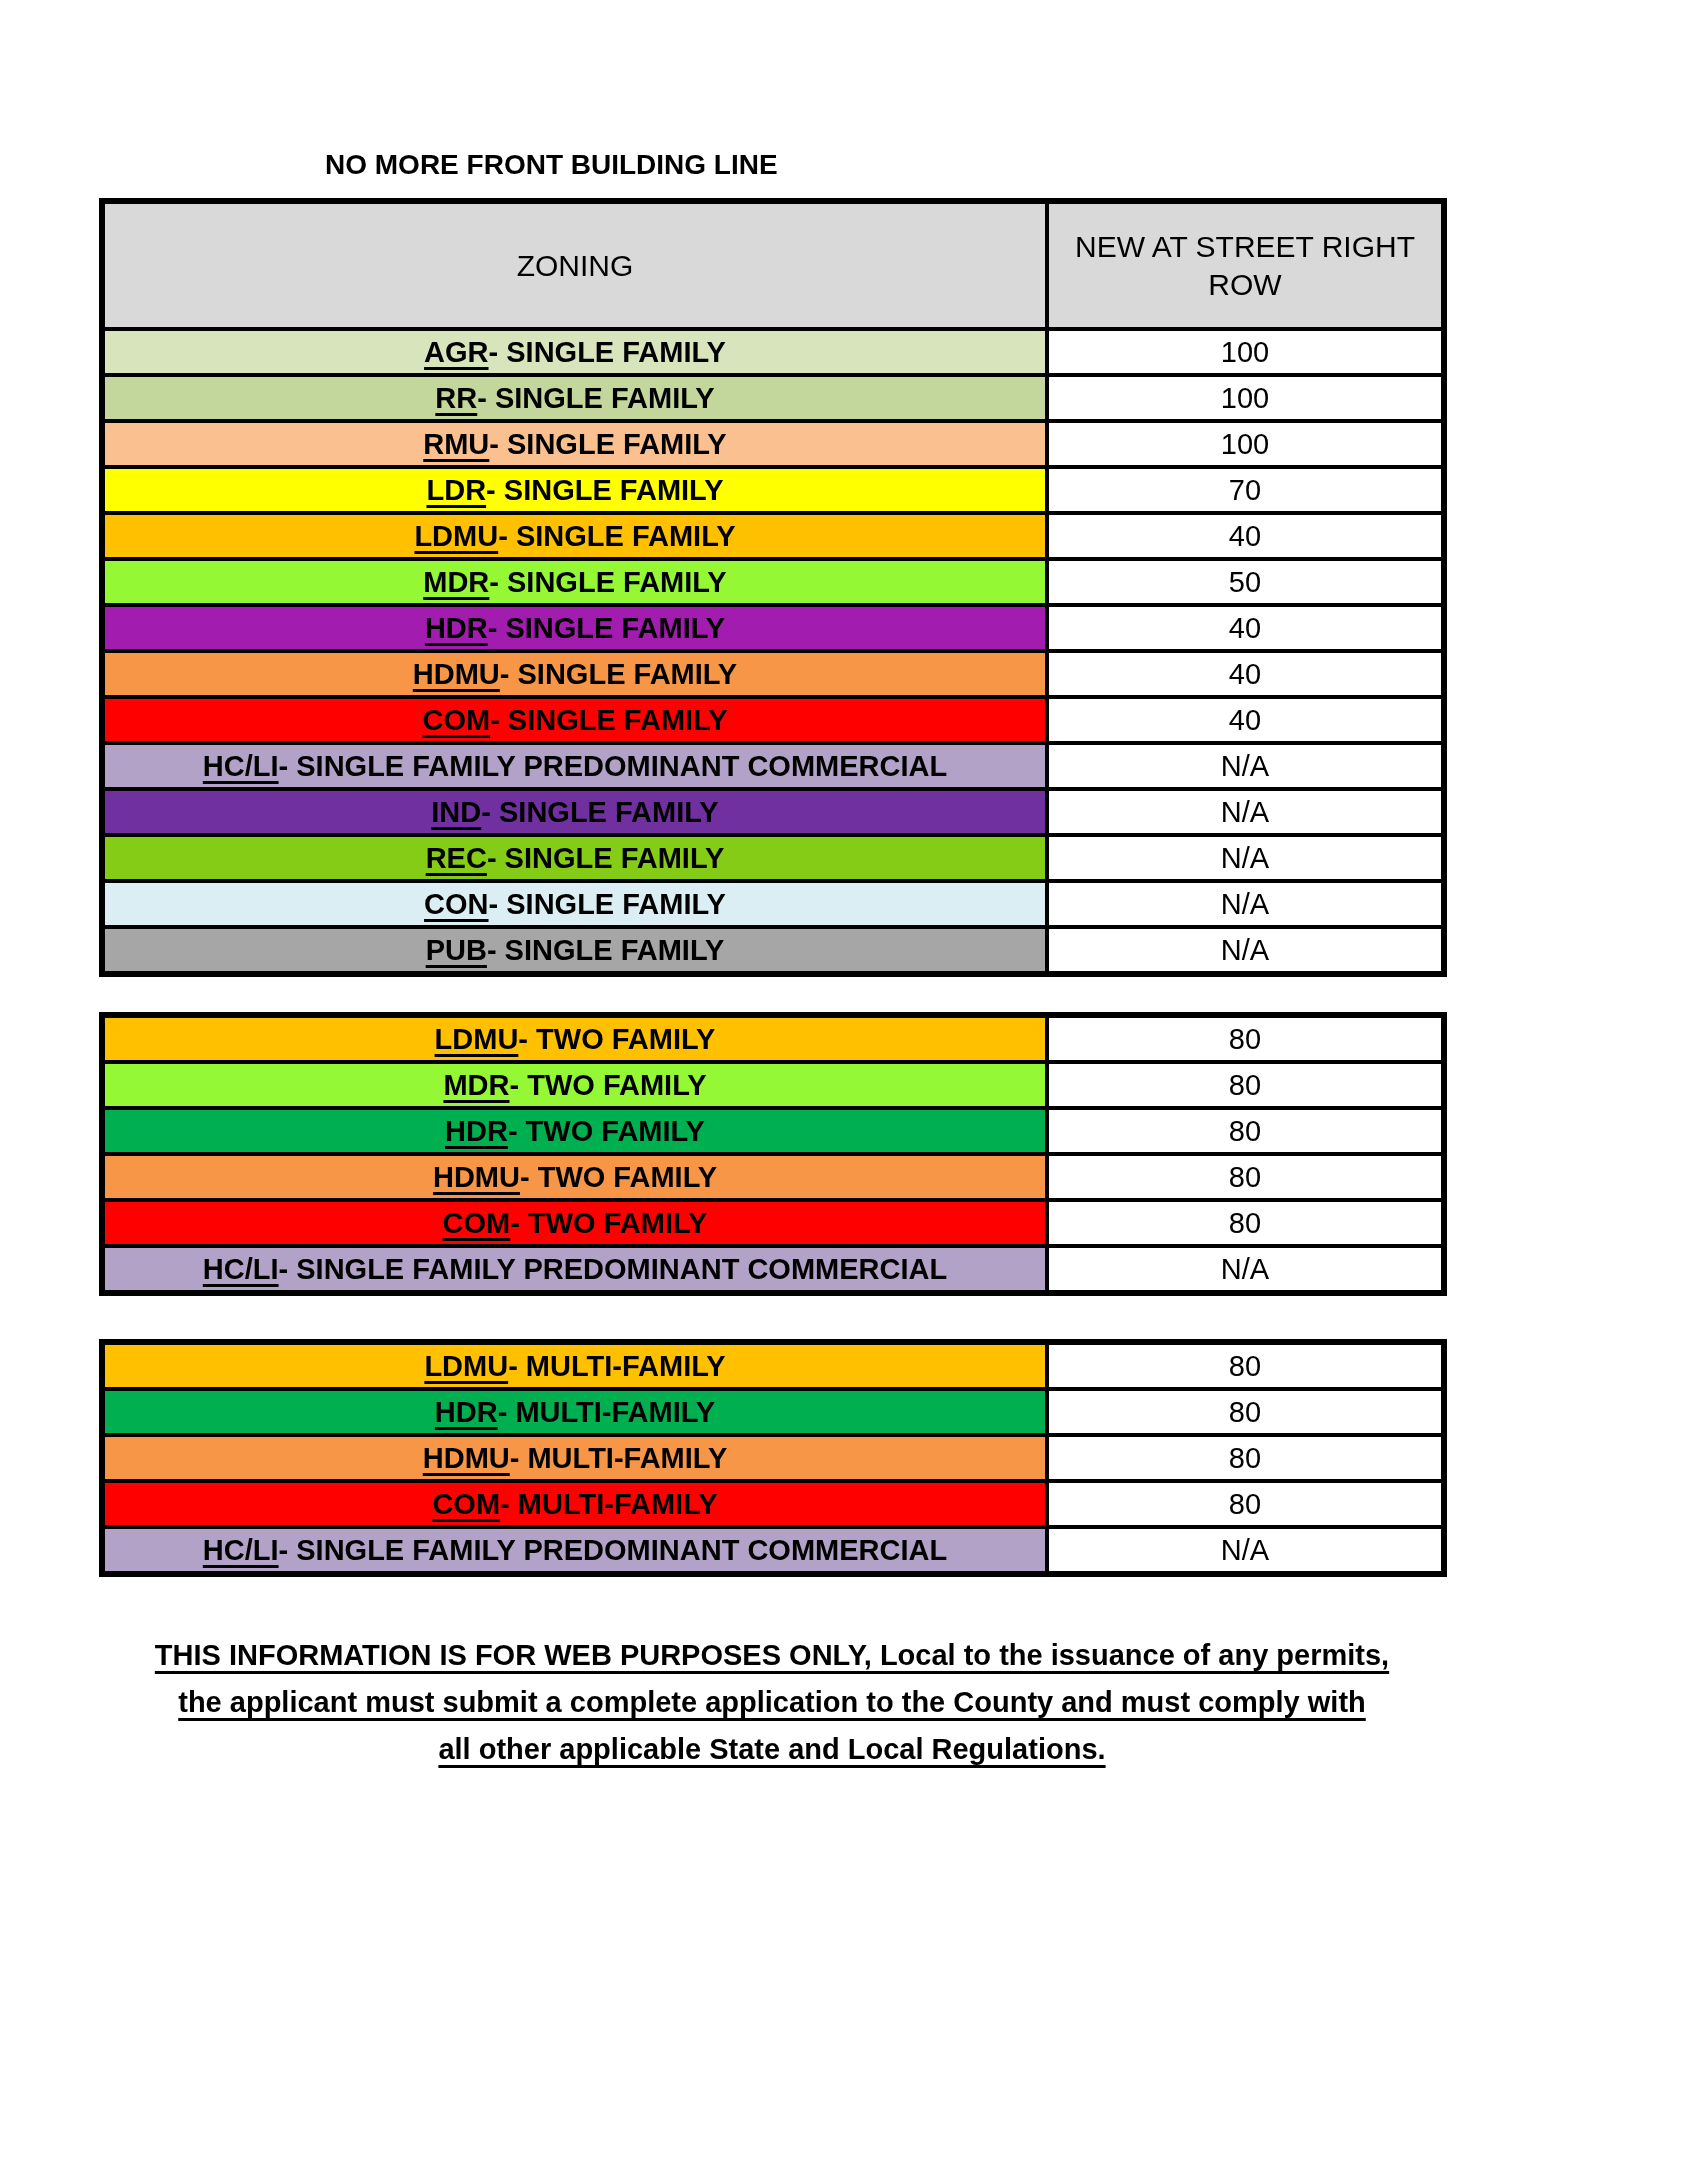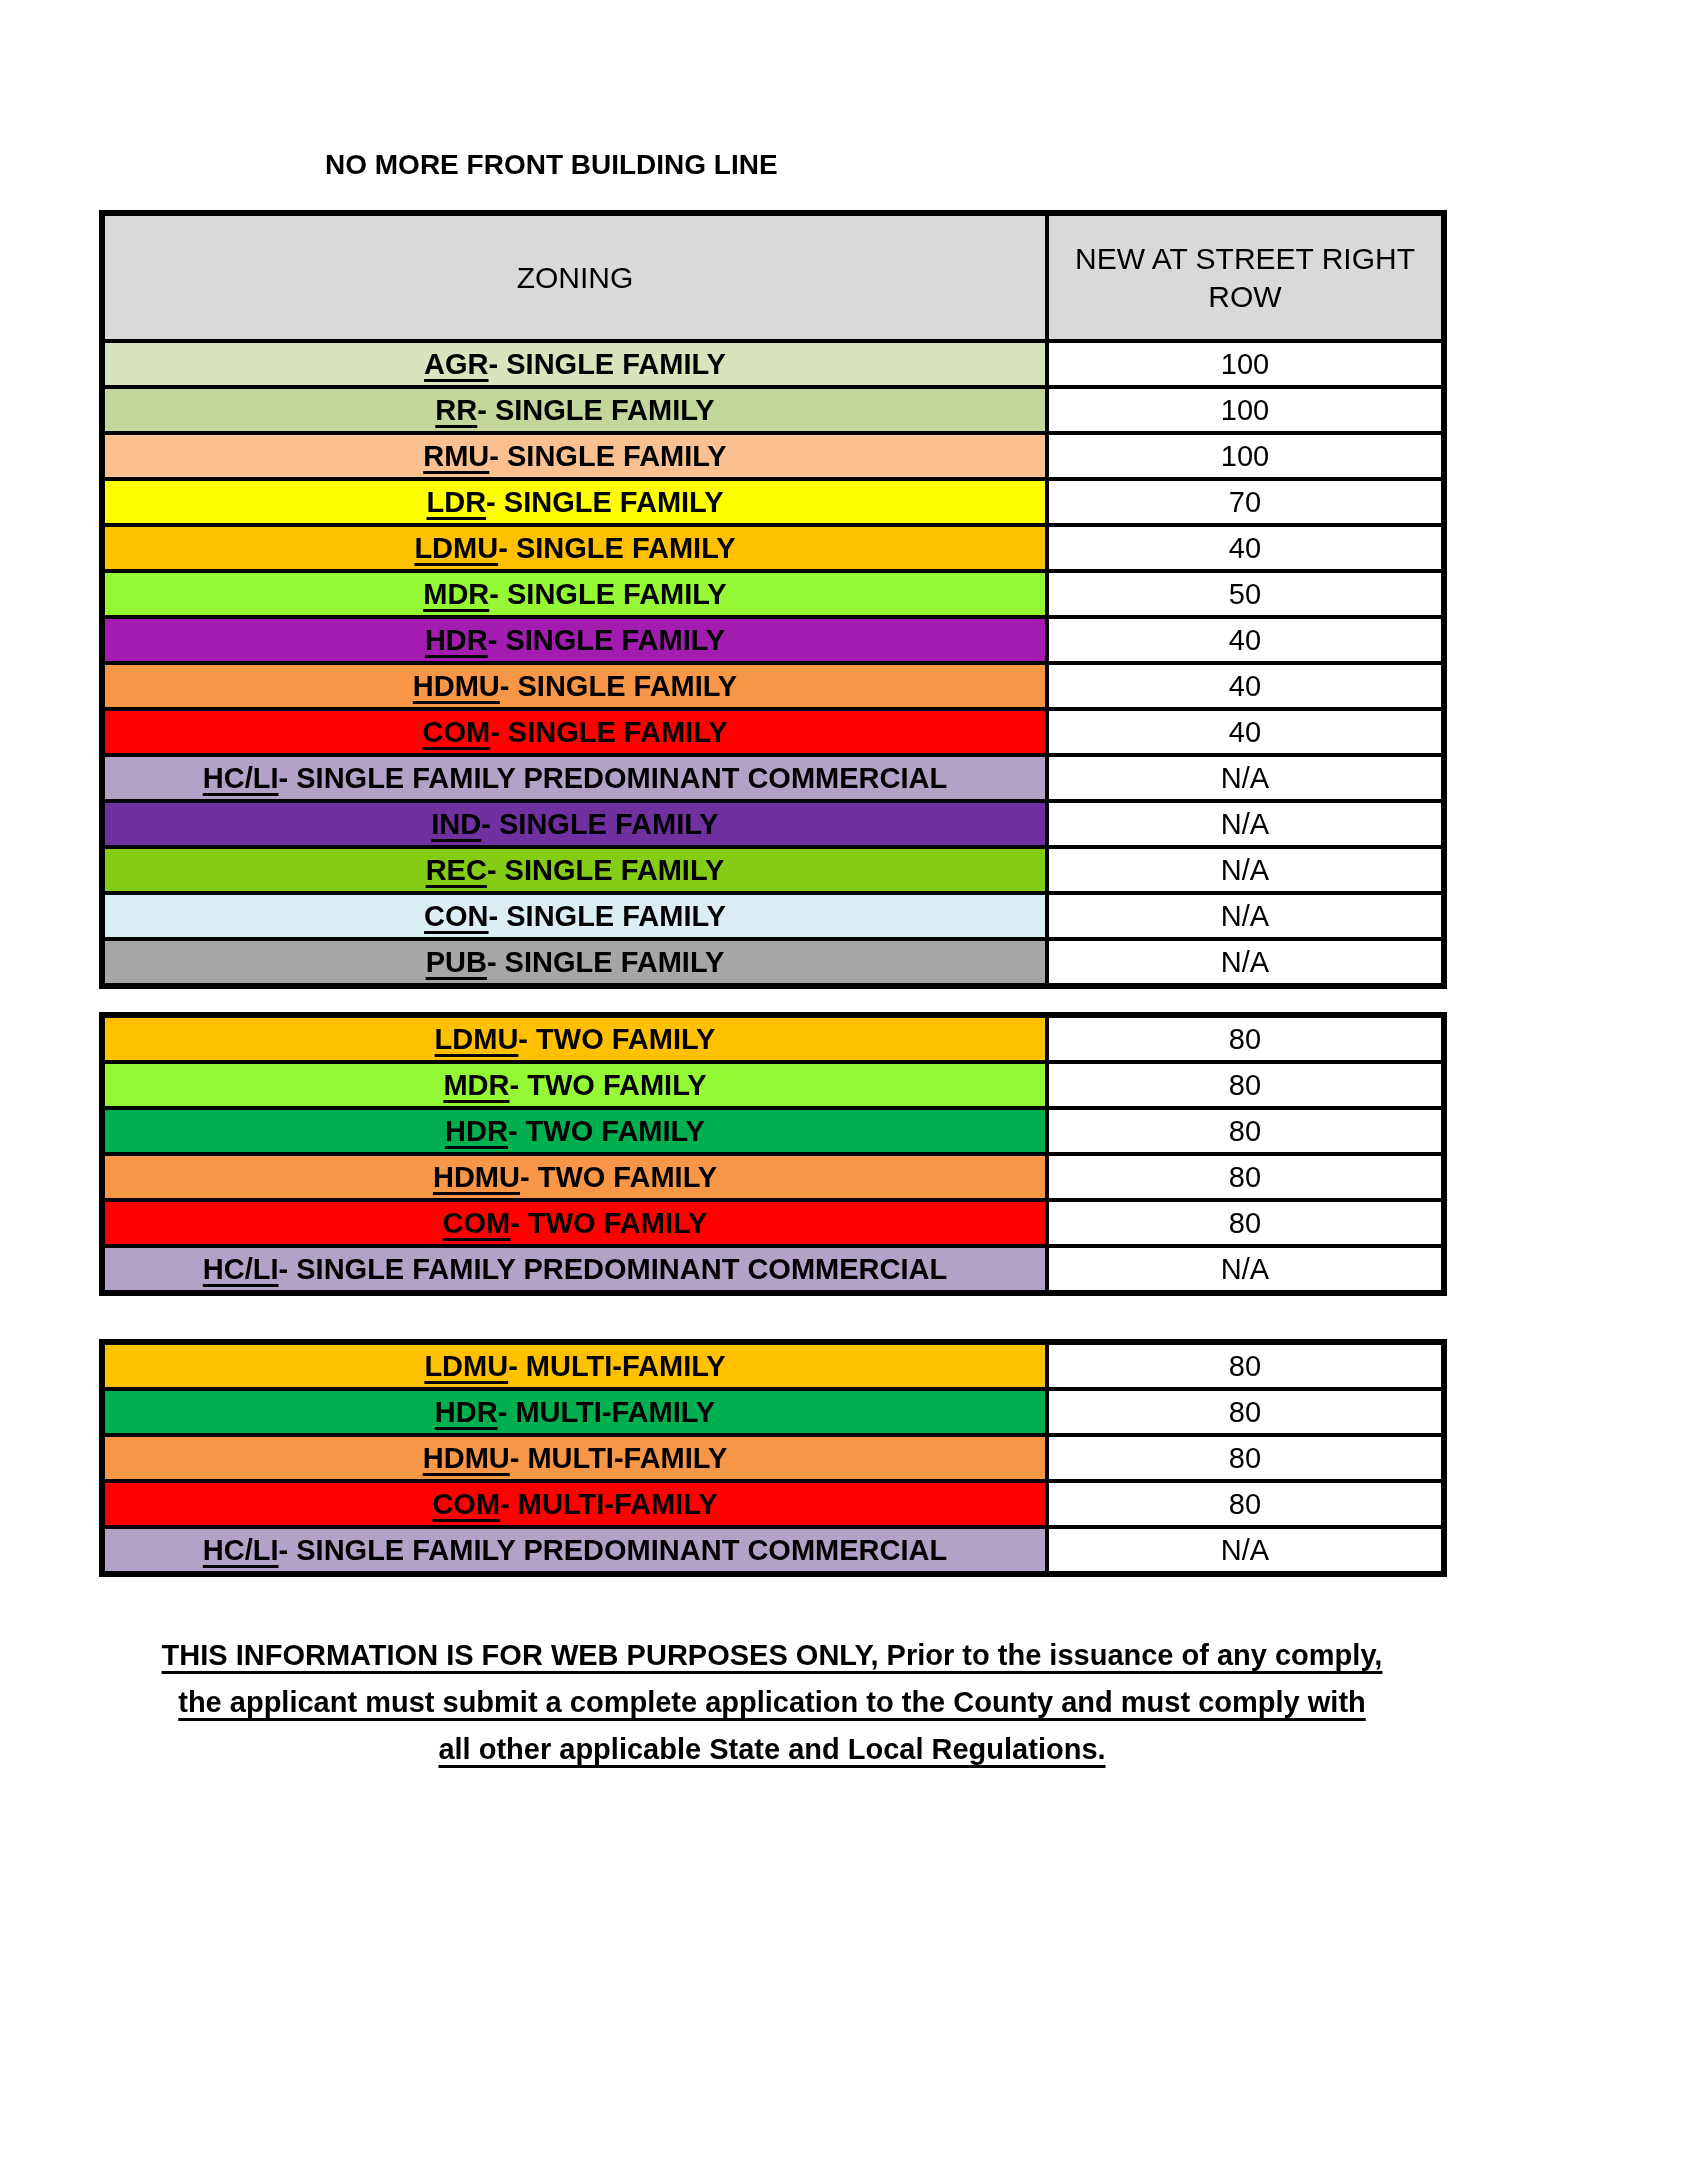--- a/index.html
+++ b/index.html
@@ -22,21 +22,21 @@
     white-space: nowrap;
   }
   table.ztable {
     position: absolute;
     left: 99px;
     border-collapse: collapse;
     table-layout: fixed;
     width: 1342px;
     border: 6px solid #000;
   }
-  .t1 { top: 210px; }
+  .t1 { top: 198px; }
   .t2 { top: 1012px; }
   .t3 { top: 1339px; }
   table.ztable col.c-zone  { width: 945px; }
   table.ztable col.c-value { width: 397px; }
   table.ztable th, table.ztable td {
     border: 4px solid #000;
     text-align: center;
     vertical-align: middle;
     padding: 0 6px;
     overflow: hidden;
@@ -221,19 +221,19 @@
           <td class="vcell">80</td>
         </tr>
         <tr>
           <td class="zcell" style="background: rgb(178, 162, 199);"><span class="code">HC/LI</span><span>- SINGLE FAMILY PREDOMINANT COMMERCIAL</span></td>
           <td class="vcell">N/A</td>
         </tr>
       </tbody>
   </table>
 
   <div class="footer">
-    <span class="fline">THIS INFORMATION IS FOR WEB PURPOSES ONLY, Prior to the issuance of any comply, </span>
+    <span class="fline">THIS INFORMATION IS FOR WEB PURPOSES ONLY, Local to the issuance of any permits, </span>
     <span class="fline">the applicant must submit a complete application to the County and must comply with </span>
     <span class="fline">all other applicable State and Local Regulations. </span>
   </div>
 
 </div>
 
 
 </body></html>

